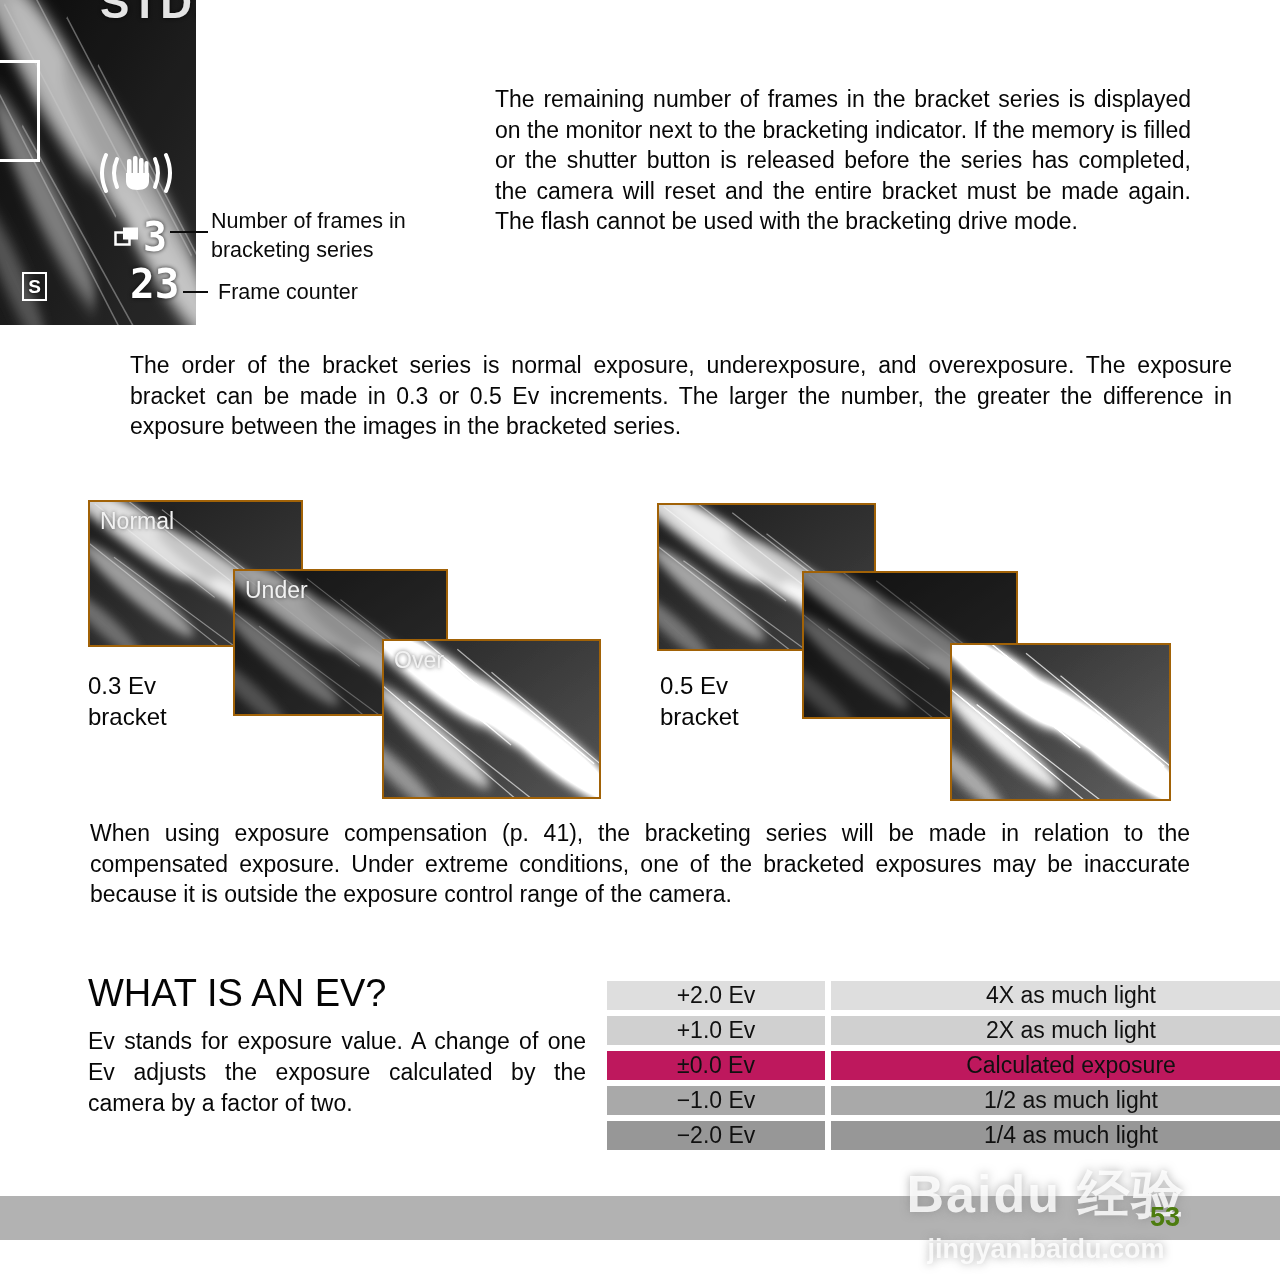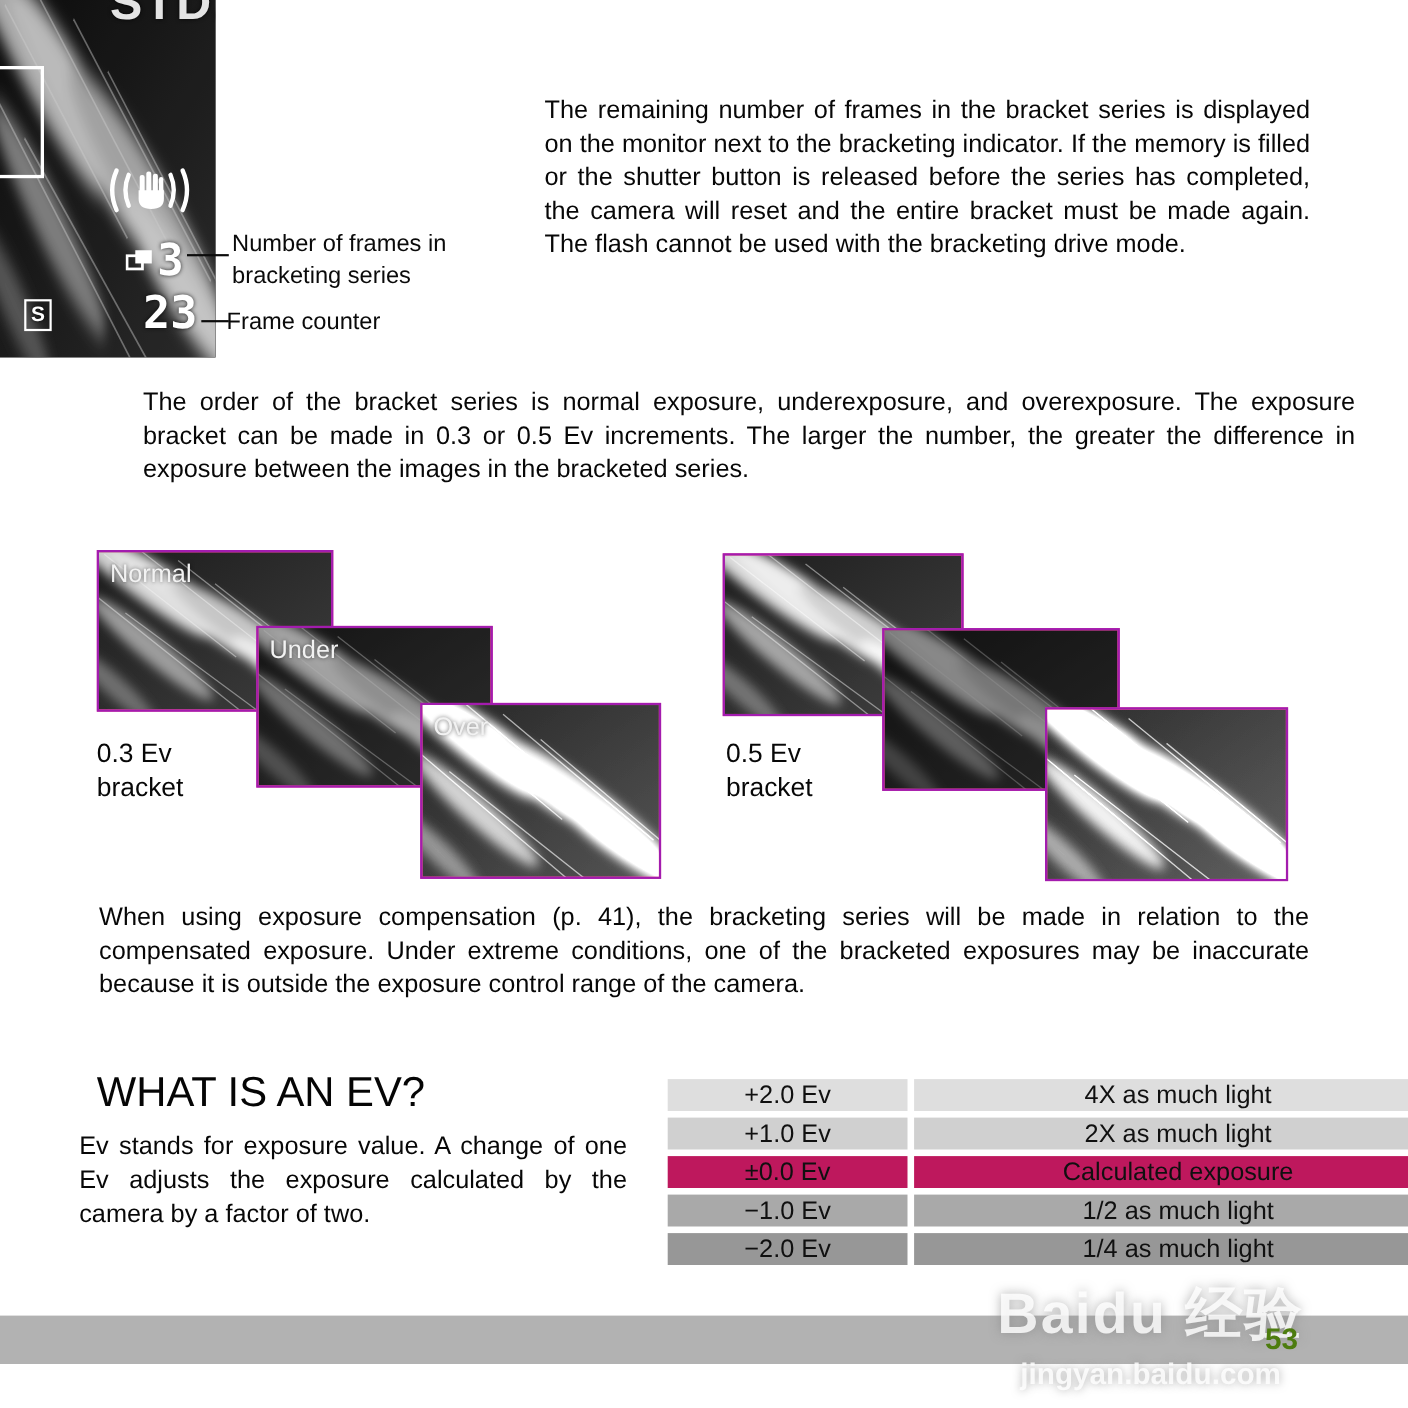--- a/index.html
+++ b/index.html
@@ -58,21 +58,21 @@
   .counter { position:absolute; left:130px; top:260px; font-size:41px; }
 
   
   .callout-line { position:absolute; border-top:2.2px solid #0c0c0c; }
   .callout-label {
     position:absolute; font-size:21.5px; line-height:29px; color:#0a0a0a;
   }
 
   
   .photo {
-    position:absolute; border:2px solid #a21caf; overflow:hidden; background:#ec4899;
+    position:absolute; border:2px solid #a16207; overflow:hidden; background:#b91c1c;
   }
   .photo svg { width:100%; height:100%; display:block; }
   .b-norm  svg { filter:brightness(1); }
   .b-under svg { filter:brightness(.72); }
   .b-over  svg { filter:brightness(1.35); }
   .b-n2 svg { filter:brightness(1.05); }
   .b-u2 svg { filter:brightness(.6); }
   .b-o2 svg { filter:brightness(1.55); }
   .photo-label {
     position:absolute; left:10px; top:6px;
@@ -186,21 +186,21 @@
       </svg>
       <span class="digit">3</span>
     </div>
     <div class="s-box">S</div>
     <div class="counter digit">23</div>
   </div>
 
   <div class="callout-line" style="left:170px; top:231px; width:38px;"></div>
   <div class="callout-line" style="left:183px; top:291px; width:25px;"></div>
   <div class="callout-label" style="left:211px; top:207px; width:225px;">Number of frames in bracketing series</div>
-  <div class="callout-label" style="left:206px; top:278px; width:260px;">Frame counter</div>
+  <div class="callout-label" style="left:218px; top:278px; width:260px;">Frame counter</div>
 
   <div class="para" style="left:495px; top:84px; width:696px;">The remaining number of frames in the bracket series is displayed on the monitor next to the bracketing indicator. If the memory is filled or the shutter button is released before the series has completed, the camera will reset and the entire bracket must be made again. The flash cannot be used with the bracketing drive mode.</div>
   <div class="para" style="left:90px; top:350px; width:1102px;margin-left:40px;">The order of the bracket series is normal exposure, underexposure, and overexposure. The exposure bracket can be made in 0.3 or 0.5 Ev increments. The larger the number, the greater the difference in exposure between the images in the bracketed series.</div>
 
   <div class="photo b-norm" style="left:88px; top:500px; width:215px; height:147px;">
     <svg viewBox="0 0 220 150" preserveAspectRatio="none">
         <use href="#feather-art"></use>
       </svg>
     <span class="photo-label">Normal</span>
   </div>
@@ -233,21 +233,21 @@
     <svg viewBox="0 0 220 150" preserveAspectRatio="none">
         <use href="#feather-art"></use>
       </svg>
   </div>
   <div class="bracket-caption" style="left:660px; top:670px;">0.5 Ev
 bracket</div>
 
   <div class="para" style="left:90px; top:818px; width:1100px;">When using exposure compensation (p. 41), the bracketing series will be made in relation to the compensated exposure. Under extreme conditions, one of the bracketed exposures may be inaccurate because it is outside the exposure control range of the camera.</div>
 
   <div class="ev-heading">WHAT IS AN EV?</div>
-  <div class="para" style="left:72px; top:1026px; width:498px; line-height:31px;">Ev stands for exposure value. A change of one Ev adjusts the exposure calculated by the camera by a factor of two.</div>
+  <div class="para" style="left:88px; top:1026px; width:498px; line-height:31px;">Ev stands for exposure value. A change of one Ev adjusts the exposure calculated by the camera by a factor of two.</div>
 
   <div class="ev-table">
     <div class="ev-row">
       <div class="ev-cell ev-left">+2.0 Ev</div>
       <div class="ev-cell ev-right">4X as much light</div>
     </div>
     <div class="ev-row">
       <div class="ev-cell ev-left">+1.0 Ev</div>
       <div class="ev-cell ev-right">2X as much light</div>
     </div>

